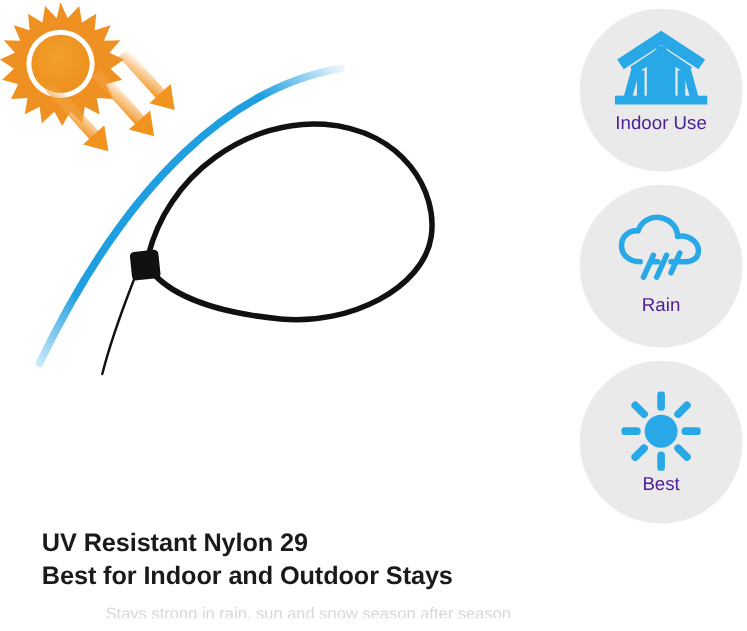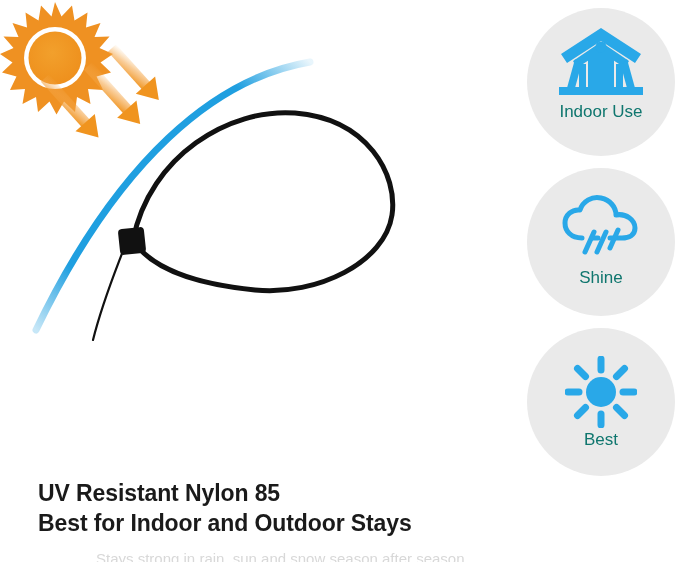--- a/index.html
+++ b/index.html
@@ -88,21 +88,21 @@
     height: 70px;
     line-height: 0;
   }
   .badge-icon.rain-icon-wrap { margin-top: 26px; height: 62px; }
   .badge-icon.shine-icon-wrap { margin-top: 28px; height: 60px; }
 
   .badge-label {
     font-family: "Liberation Sans", sans-serif;
     font-size: 17px;
     font-weight: 400;
-    color: #0f766e;
+    color: #4c1d95;
     margin-top: 6px;
     white-space: nowrap;
   }
   .badge.rain .badge-label { margin-top: 12px; }
   .badge.shine .badge-label { margin-top: 14px; }
 </style>
 </head>
 <body>
 
 <div id="stage">
@@ -169,21 +169,21 @@
                C 385 262, 318 296, 255 290
                C 195 284, 150 268, 133 240 Z" fill="none" stroke="#111111" stroke-width="5" stroke-linejoin="round"></path>
 
       <path d="M126 243 C 116 270, 103 300, 93 340" fill="none" stroke="#111111" stroke-width="2.2" stroke-linecap="round"></path>
 
       <rect x="119" y="228" width="26" height="26" rx="4" ry="4" fill="#111111" transform="rotate(-6 132 241)"></rect>
     </g>
   </svg>
 
   <div id="headline">
-    <div class="headline-line">UV Resistant Nylon 85</div>
+    <div class="headline-line">UV Resistant Nylon 29</div>
     <div class="headline-line">Best for Indoor and Outdoor Stays</div>
   </div>
 
   <div id="bottom-teaser">
     <div class="teaser-text">Stays strong in rain, sun and snow season after season</div>
   </div>
 
   <div id="badges">
 
     <div class="badge indoor">
@@ -228,21 +228,21 @@
                      C 75 41, 69 44, 62 44
                      L 50 44
                      M 38 44 L 32 44"></path>
 
             <path d="M34 38 L25 58"></path>
             <path d="M46 38 L37 58"></path>
             <path d="M58 36 L50 54"></path>
           </g>
         </svg>
       </span>
-      <span class="badge-label">Shine</span>
+      <span class="badge-label">Rain</span>
     </div>
 
     <div class="badge shine">
       <span class="badge-icon shine-icon-wrap">
         <svg width="72" height="72" viewBox="0 0 72 72">
           <g fill="#29a8e8">
             <circle cx="36" cy="36" r="15"></circle>
           </g>
           <g stroke="#29a8e8" stroke-width="7" stroke-linecap="round">
             <line x1="36" y1="3" x2="36" y2="14"></line>

